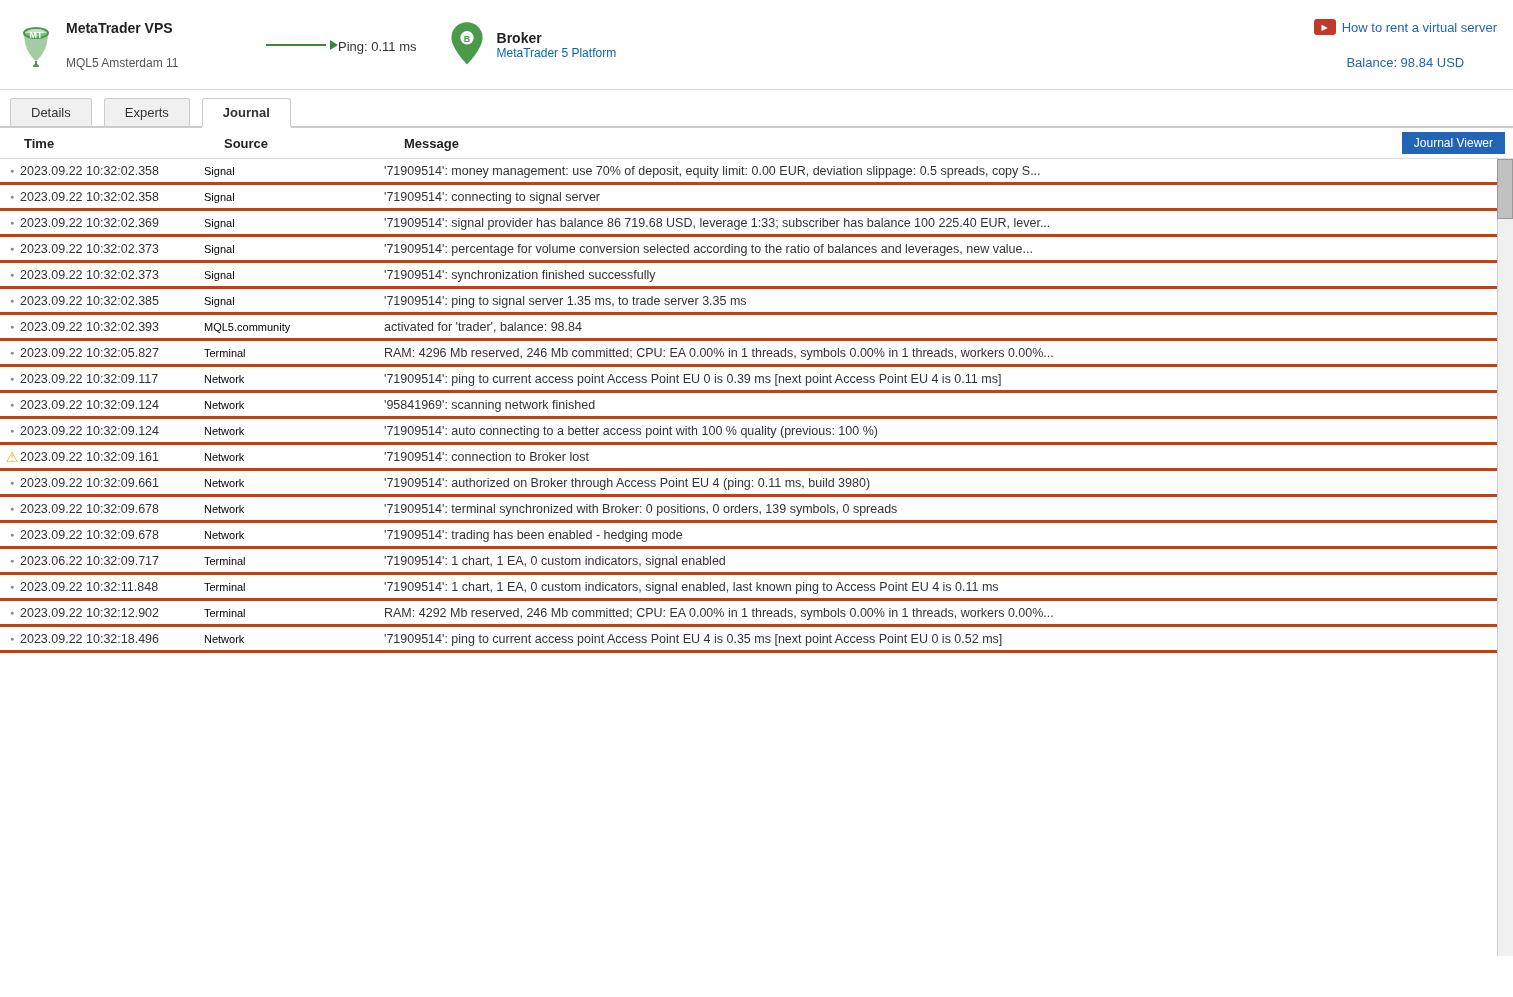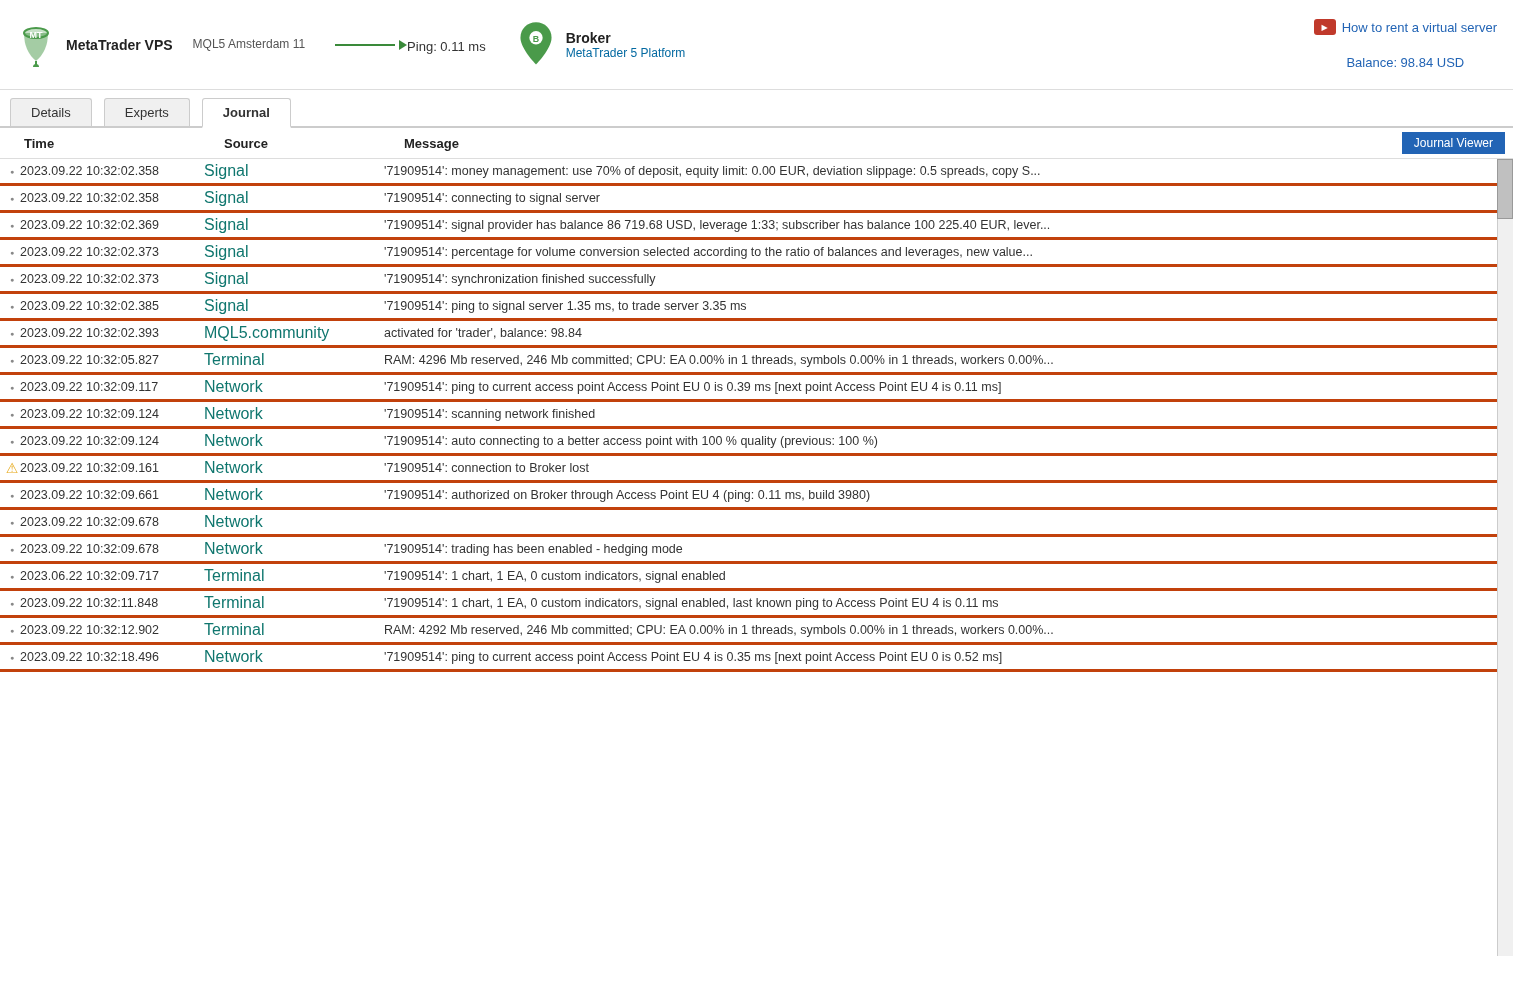--- a/index.html
+++ b/index.html
@@ -34,21 +34,21 @@
       display: flex;
       align-items: center;
       justify-content: center;
     }
     .server-icon svg {
       width: 36px;
       height: 44px;
     }
     .header-server-info {
       display: flex;
-      flex-direction: row;
+      flex-direction: column;
       gap: 20px;
     }
     .header-server-name {
       font-weight: bold;
       font-size: 14px;
       color: #222;
     }
     .header-server-sub {
       font-size: 12px;
       color: #555;
@@ -230,22 +230,22 @@
     .dot-normal { color: #888; }
     .dot-warning { color: #e6a817; font-size: 14px; }
     .row-time {
       width: 184px;
       font-size: 12.5px;
       color: #333;
       flex-shrink: 0;
     }
     .row-source {
       width: 180px;
-      font-size: 16px;
-      color: #0f766e;
+      font-size: 11px;
+      color: #000000;
       flex-shrink: 0;
     }
     .row-message {
       flex: 1;
       font-size: 12.5px;
       color: #333;
       overflow: hidden;
       white-space: nowrap;
       text-overflow: ellipsis;
     }
@@ -413,21 +413,21 @@
       <div class="row-time">2023.09.22 10:32:09.117</div>
       <div class="row-source">Network</div>
       <div class="row-message">'71909514': ping to current access point Access Point EU 0 is 0.39 ms [next point Access Point EU 4 is 0.11 ms]</div>
     </div>
       <div class="table-row">
       <div class="row-indicator">
         <span class="dot-normal">●</span>
       </div>
       <div class="row-time">2023.09.22 10:32:09.124</div>
       <div class="row-source">Network</div>
-      <div class="row-message">'71909514': scanning network finished</div>
+      <div class="row-message">'95841969': scanning network finished</div>
     </div>
       <div class="table-row">
       <div class="row-indicator">
         <span class="dot-normal">●</span>
       </div>
       <div class="row-time">2023.09.22 10:32:09.124</div>
       <div class="row-source">Network</div>
       <div class="row-message">'71909514': auto connecting to a better access point with 100 % quality (previous: 100 %)</div>
     </div>
       <div class="table-row">
@@ -445,20 +445,21 @@
       <div class="row-time">2023.09.22 10:32:09.661</div>
       <div class="row-source">Network</div>
       <div class="row-message">'71909514': authorized on Broker through Access Point EU 4 (ping: 0.11 ms, build 3980)</div>
     </div>
       <div class="table-row">
       <div class="row-indicator">
         <span class="dot-normal">●</span>
       </div>
       <div class="row-time">2023.09.22 10:32:09.678</div>
       <div class="row-source">Network</div>
+      <div class="row-message">'71909514': terminal synchronized with  Broker: 0 positions, 0 orders, 139 symbols, 0 spreads</div>
     </div>
       <div class="table-row">
       <div class="row-indicator">
         <span class="dot-normal">●</span>
       </div>
       <div class="row-time">2023.09.22 10:32:09.678</div>
       <div class="row-source">Network</div>
       <div class="row-message">'71909514': trading has been enabled - hedging mode</div>
     </div>
       <div class="table-row">

